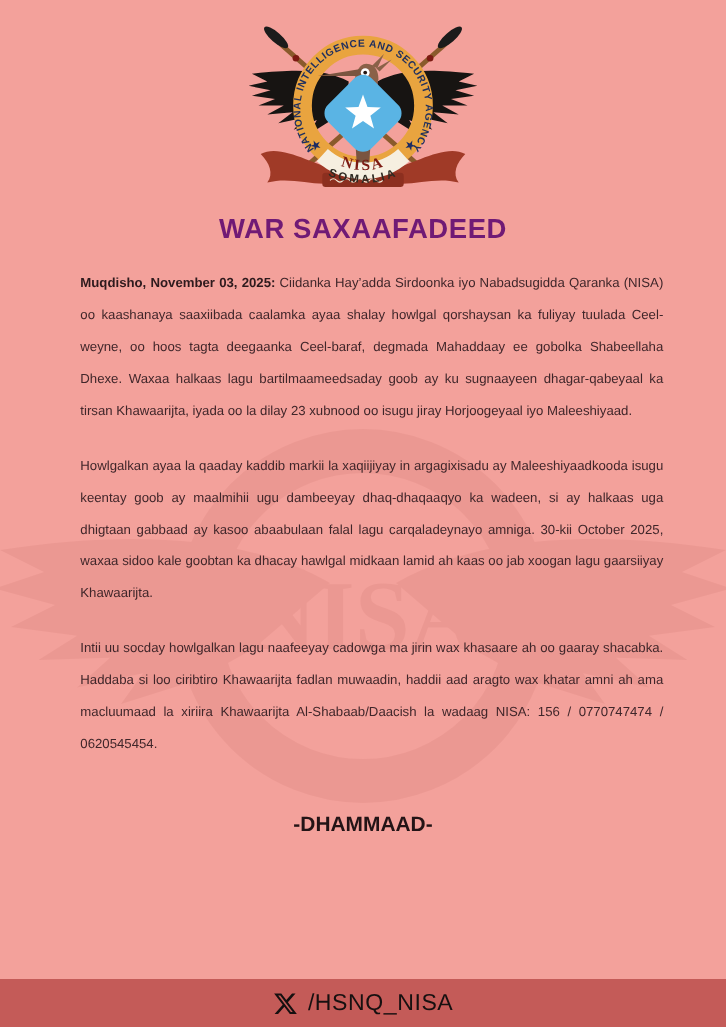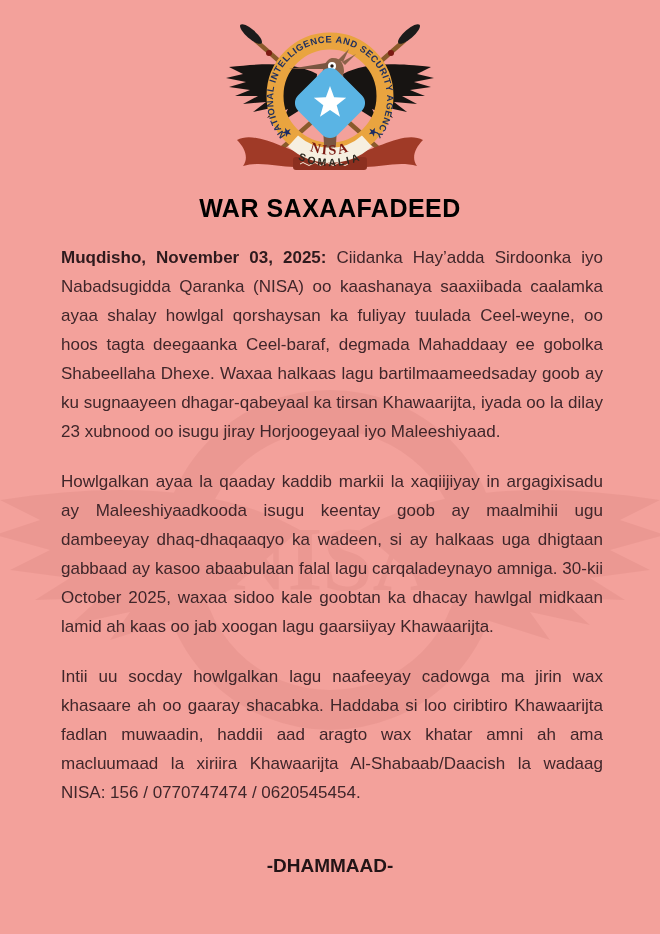--- a/index.html
+++ b/index.html
@@ -26,29 +26,29 @@
   .emblem-wrap {
     display: flex;
     justify-content: center;
     margin-bottom: 4px;
   }
   .doc-title {
     text-align: center;
     font-size: 25px;
     font-weight: 700;
     letter-spacing: 0.5px;
-    color: #000000;
+    color: #701a75;
     margin: 24px 0 20px 0;
   }
   .body-p {
-    font-size: 17px;
+    font-size: 12px;
     line-height: 29px;
     color: #40262a;
     text-align: justify;
-    margin: 0 0 21px 4px;
+    margin: 0 0 21px 16px;
   }
   .body-p .lead { font-weight: 700; color: #2e1a1d; }
   .end-mark {
     text-align: center;
     font-size: 19px;
     font-weight: 700;
     color: #231416;
     margin-top: 48px;
   }
   .footer-bar {
@@ -155,14 +155,20 @@
 
     <p class="body-p"><span class="lead">Muqdisho, November 03, 2025:</span><span> Ciidanka Hay’adda Sirdoonka iyo Nabadsugidda Qaranka (NISA) oo kaashanaya saaxiibada caalamka ayaa shalay howlgal qorshaysan ka fuliyay tuulada Ceel-weyne, oo hoos tagta deegaanka Ceel-baraf, degmada Mahaddaay ee gobolka Shabeellaha Dhexe. Waxaa halkaas lagu bartilmaameedsaday goob ay ku sugnaayeen dhagar-qabeyaal ka tirsan Khawaarijta, iyada oo la dilay 23 xubnood oo isugu jiray Horjoogeyaal iyo Maleeshiyaad.</span></p>
 
     <p class="body-p">Howlgalkan ayaa la qaaday kaddib markii la xaqiijiyay in argagixisadu ay Maleeshiyaadkooda isugu keentay goob ay maalmihii ugu dambeeyay dhaq-dhaqaaqyo ka wadeen, si ay halkaas uga dhigtaan gabbaad ay kasoo abaabulaan falal lagu carqaladeynayo amniga. 30-kii October 2025, waxaa sidoo kale goobtan ka dhacay hawlgal midkaan lamid ah kaas oo jab xoogan lagu gaarsiiyay Khawaarijta.</p>
 
     <p class="body-p">Intii uu socday howlgalkan lagu naafeeyay cadowga ma jirin wax khasaare ah oo gaaray shacabka. Haddaba si loo ciribtiro Khawaarijta fadlan muwaadin, haddii aad aragto wax khatar amni ah ama macluumaad la xiriira Khawaarijta Al-Shabaab/Daacish la wadaag NISA: 156 / 0770747474 / 0620545454.</p>
 
     <div class="end-mark">-DHAMMAAD-</div>
   </div>
 
+  <div class="footer-bar">
+    <svg class="x-logo" viewBox="0 0 24 24">
+      <path fill="#161010" d="M18.244 2.25h3.308l-7.227 8.26 8.502 11.24h-6.657l-5.214-6.817L4.99 21.75H1.68l7.73-8.835L1.254 2.25H8.08l4.713 6.231L18.244 2.25zm-1.161 17.52h1.833L7.084 4.126H5.117L17.083 19.77z"></path>
+    </svg>
+    <span class="footer-handle">/HSNQ_NISA</span>
+  </div>
 
 </div>
 
 </body></html>

